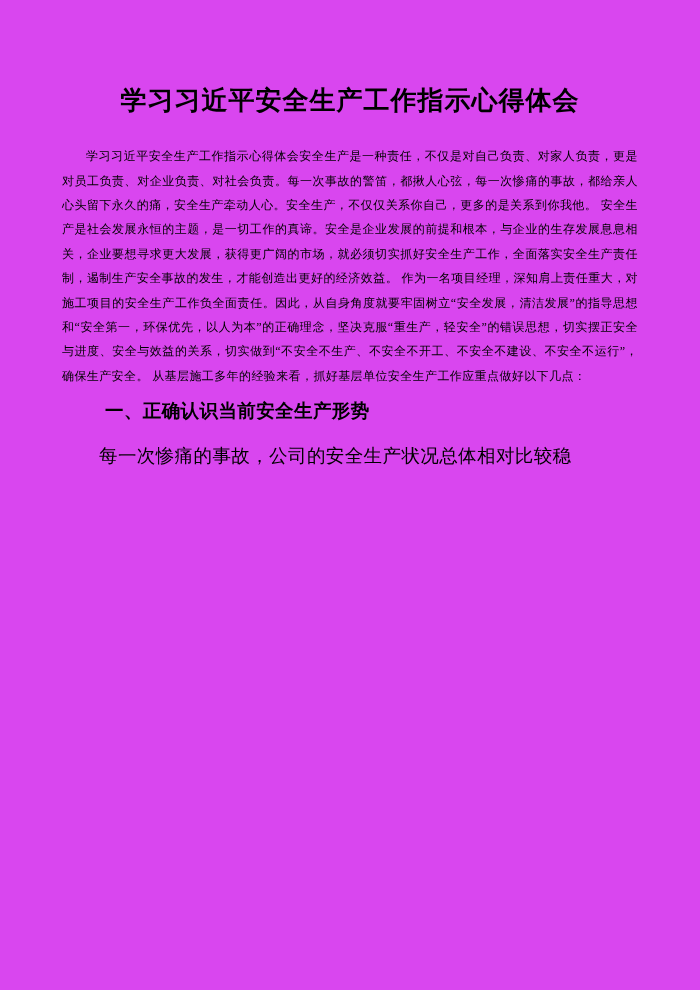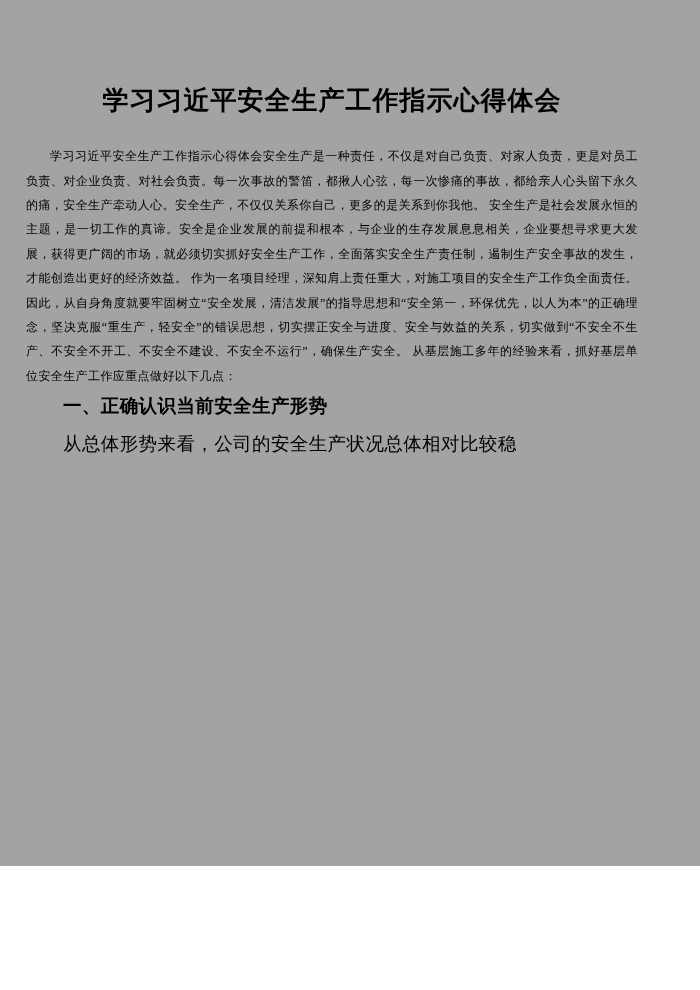--- a/index.html
+++ b/index.html
@@ -9,24 +9,24 @@
   }
   body {
     width: 700px;
     height: 990px;
     overflow: hidden;
     font-family: "Liberation Serif", serif;
     color: #000000;
   }
   .page {
     width: 700px;
-    height: 866px;
+    height: 990px;
     box-sizing: border-box;
-    padding: 72px 62px 40px 26px;
-    background: #a3a3a3;
+    padding: 72px 62px 40px 62px;
+    background: #d946ef;
     position: relative;
   }
   .doc-title {
     text-align: center;
     font-family: "Liberation Sans", sans-serif;
     font-weight: bold;
     font-size: 26px;
     letter-spacing: 1px;
     line-height: 1.4;
     margin: 10px 0 26px 0;
@@ -36,26 +36,26 @@
     font-size: 12px;
     line-height: 2.03;
     text-align: justify;
     text-justify: inter-ideograph;
     text-indent: 2em;
     margin: 0;
     letter-spacing: 0.4px;
     color: #000;
   }
   .section-heading {
-    font-family: Liberation Serif, serif;
+    font-family: Liberation Mono, monospace;
     font-weight: bold;
     font-size: 18.5px;
     line-height: 2.03;
     text-indent: 2em;
-    margin: 0;
+    margin: 6px;
     letter-spacing: 0.4px;
     color: #000;
   }
   .tail-para {
     font-size: 18.5px;
     line-height: 2.03;
     text-align: justify;
     text-justify: inter-ideograph;
     text-indent: 2em;
     margin: 0;
@@ -69,15 +69,15 @@
 <body>
 
 <div class="page">
 
   <h1 class="doc-title">学习习近平安全生产工作指示心得体会</h1>
 
   <p class="body-para">学习习近平安全生产工作指示心得体会安全生产是一种责任，不仅是对自己负责、对家人负责，更是对员工负责、对企业负责、对社会负责。每一次事故的警笛，都揪人心弦，每一次惨痛的事故，都给亲人心头留下永久的痛，安全生产牵动人心。安全生产，不仅仅关系你自己，更多的是关系到你我他。 安全生产是社会发展永恒的主题，是一切工作的真谛。安全是企业发展的前提和根本，与企业的生存发展息息相关，企业要想寻求更大发展，获得更广阔的市场，就必须切实抓好安全生产工作，全面落实安全生产责任制，遏制生产安全事故的发生，才能创造出更好的经济效益。 作为一名项目经理，深知肩上责任重大，对施工项目的安全生产工作负全面责任。因此，从自身角度就要牢固树立“安全发展，清洁发展”的指导思想和“安全第一，环保优先，以人为本”的正确理念，坚决克服“重生产，轻安全”的错误思想，切实摆正安全与进度、安全与效益的关系，切实做到“不安全不生产、不安全不开工、不安全不建设、不安全不运行”，确保生产安全。 从基层施工多年的经验来看，抓好基层单位安全生产工作应重点做好以下几点：</p>
 
   <p class="section-heading">一、正确认识当前安全生产形势</p>
 
-  <p class="tail-para">从总体形势来看，公司的安全生产状况总体相对比较稳</p>
+  <p class="tail-para">每一次惨痛的事故，公司的安全生产状况总体相对比较稳</p>
 
 </div>
 
 </body></html>

